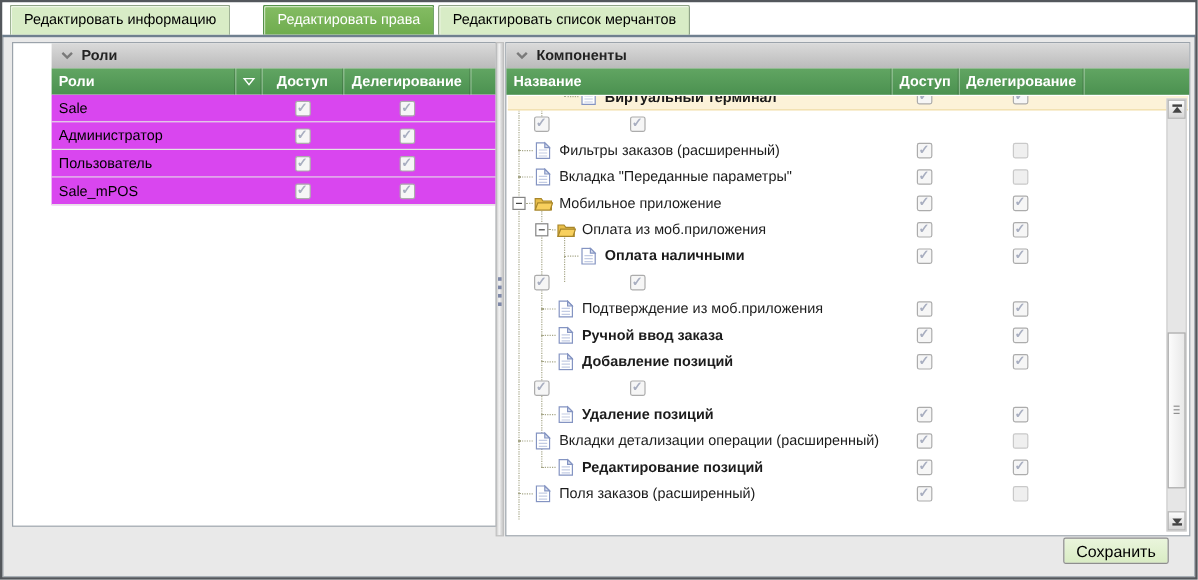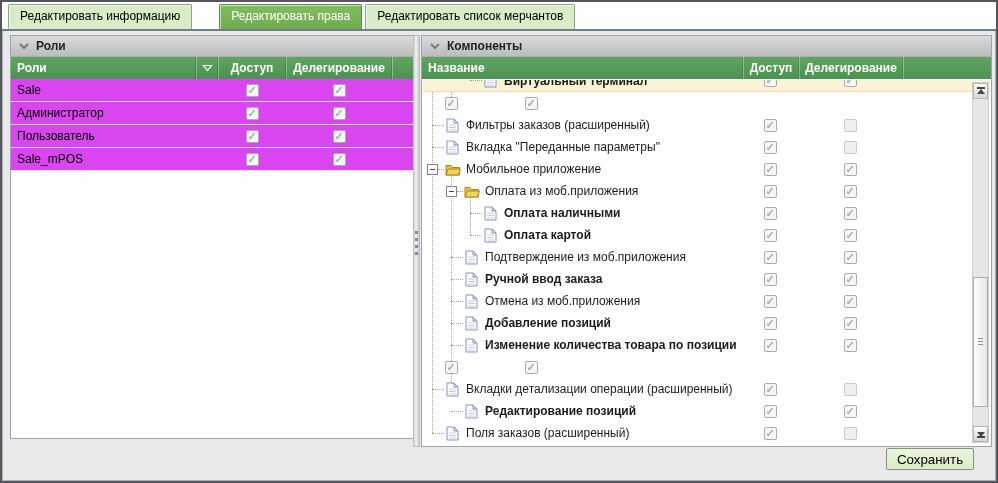--- a/index.html
+++ b/index.html
@@ -12,21 +12,21 @@
   #tabbar { position:absolute; left:6px; top:2px; display:flex; gap:3px; }
   .tab { height:25px; padding:4px 11px 0 11px; border:1px solid #8FA387;
     border-bottom:none; border-radius:2px 2px 0 0; background:#D8ECC6; color:#000;
     cursor:default; box-shadow: inset 1px 1px 0 rgba(255,255,255,.6); }
   .tab.active { background:linear-gradient(#84BC63,#6FAC4E); color:#fff;
     border-color:#55914B;margin-left:24px; }
   #tabline { position:absolute; left:0; top:27px; right:0; height:2px; background:#6F7F8F; }
   
   .panel { position:absolute; border:1px solid #9BA3AB; background:#fff;
     box-shadow:0 0 0 1px #fff inset; }
-  #roles-panel { left:8px; top:33px; width:404px; height:404px; }
+  #roles-panel { left:8px; top:33px; width:404px; height:404px;padding-left:32px; }
   #comp-panel  { left:419px; top:33px; width:571px; height:412px; }
   .phead { height:21px; background:linear-gradient(#DADADA,#BCBCBC);
     border-bottom:1px solid #ADADAD; display:flex; align-items:center; gap:7px;
     padding-left:8px; font-weight:bold; color:#222; }
   .chev { display:inline-flex; }
   
   .ghead { height:22px; display:flex; background:linear-gradient(#61A562,#4B9150);
     color:#fff; font-weight:bold; }
   .hcell { display:flex; align-items:center; justify-content:center;
     border-left:1px solid rgba(255,255,255,.35); border-right:1px solid rgba(0,0,0,.15); }
@@ -341,34 +341,20 @@
             </div>
             <div class="tacc">
               <span class="cb on"></span>
             </div>
             <div class="tdel">
               <span class="cb on"></span>
             </div>
             <div class="tstub"></div>
           </div>
           <div class="trow">
-            <div class="tname">
-              <span class="ind" style="width: 47px;"></span>
-              <span class="hst" style="width: 12px;"></span>
-              <span class="icn">
-                <svg width="13" height="15" viewBox="0 0 13 15">
-                  <path d="M1 1 h7 l4 4 v9 H1 Z" fill="#fff" stroke="#8494C2"></path>
-                  <path d="M8 1 l4 4 H8 Z" fill="#D9E0F0" stroke="#8494C2"></path>
-                  <line x1="3" y1="7" x2="10" y2="7" stroke="#C3CCE4"></line>
-                  <line x1="3" y1="9.5" x2="10" y2="9.5" stroke="#C3CCE4"></line>
-                  <line x1="3" y1="12" x2="10" y2="12" stroke="#C3CCE4"></line>
-                </svg>
-              </span>
-              <span class="tlabel b">Оплата картой</span>
-            </div>
             <div class="tacc">
               <span class="cb on"></span>
             </div>
             <div class="tdel">
               <span class="cb on"></span>
             </div>
             <div class="tstub"></div>
           </div>
           <div class="trow">
             <div class="tname">
@@ -422,22 +408,31 @@
               <span class="hst" style="width: 12px;"></span>
               <span class="icn">
                 <svg width="13" height="15" viewBox="0 0 13 15">
                   <path d="M1 1 h7 l4 4 v9 H1 Z" fill="#fff" stroke="#8494C2"></path>
                   <path d="M8 1 l4 4 H8 Z" fill="#D9E0F0" stroke="#8494C2"></path>
                   <line x1="3" y1="7" x2="10" y2="7" stroke="#C3CCE4"></line>
                   <line x1="3" y1="9.5" x2="10" y2="9.5" stroke="#C3CCE4"></line>
                   <line x1="3" y1="12" x2="10" y2="12" stroke="#C3CCE4"></line>
                 </svg>
               </span>
-              <span class="tlabel">Отмена из моб.приложения</span>
-            </div>
+              <span class="tlabel b">Добавление позиций</span>
+            </div>
+            <div class="tacc">
+              <span class="cb on"></span>
+            </div>
+            <div class="tdel">
+              <span class="cb on"></span>
+            </div>
+            <div class="tstub"></div>
+          </div>
+          <div class="trow">
             <div class="tacc">
               <span class="cb on"></span>
             </div>
             <div class="tdel">
               <span class="cb on"></span>
             </div>
             <div class="tstub"></div>
           </div>
           <div class="trow">
             <div class="tname">
@@ -445,54 +440,22 @@
               <span class="hst" style="width: 12px;"></span>
               <span class="icn">
                 <svg width="13" height="15" viewBox="0 0 13 15">
                   <path d="M1 1 h7 l4 4 v9 H1 Z" fill="#fff" stroke="#8494C2"></path>
                   <path d="M8 1 l4 4 H8 Z" fill="#D9E0F0" stroke="#8494C2"></path>
                   <line x1="3" y1="7" x2="10" y2="7" stroke="#C3CCE4"></line>
                   <line x1="3" y1="9.5" x2="10" y2="9.5" stroke="#C3CCE4"></line>
                   <line x1="3" y1="12" x2="10" y2="12" stroke="#C3CCE4"></line>
                 </svg>
               </span>
-              <span class="tlabel b">Добавление позиций</span>
-            </div>
-            <div class="tacc">
-              <span class="cb on"></span>
-            </div>
-            <div class="tdel">
-              <span class="cb on"></span>
-            </div>
-            <div class="tstub"></div>
-          </div>
-          <div class="trow">
-            <div class="tname">
-              <span class="ind" style="width: 28px;"></span>
-              <span class="hst" style="width: 12px;"></span>
-              <span class="icn">
-                <svg width="13" height="15" viewBox="0 0 13 15">
-                  <path d="M1 1 h7 l4 4 v9 H1 Z" fill="#fff" stroke="#8494C2"></path>
-                  <path d="M8 1 l4 4 H8 Z" fill="#D9E0F0" stroke="#8494C2"></path>
-                  <line x1="3" y1="7" x2="10" y2="7" stroke="#C3CCE4"></line>
-                  <line x1="3" y1="9.5" x2="10" y2="9.5" stroke="#C3CCE4"></line>
-                  <line x1="3" y1="12" x2="10" y2="12" stroke="#C3CCE4"></line>
-                </svg>
-              </span>
-              <span class="tlabel b">Изменение количества товара по позиции</span>
-            </div>
-            <div class="tacc">
-              <span class="cb on"></span>
-            </div>
-            <div class="tdel">
-              <span class="cb on"></span>
-            </div>
-            <div class="tstub"></div>
-          </div>
-          <div class="trow">
+              <span class="tlabel b">Удаление позиций</span>
+            </div>
             <div class="tacc">
               <span class="cb on"></span>
             </div>
             <div class="tdel">
               <span class="cb on"></span>
             </div>
             <div class="tstub"></div>
           </div>
           <div class="trow">
             <div class="tname">

